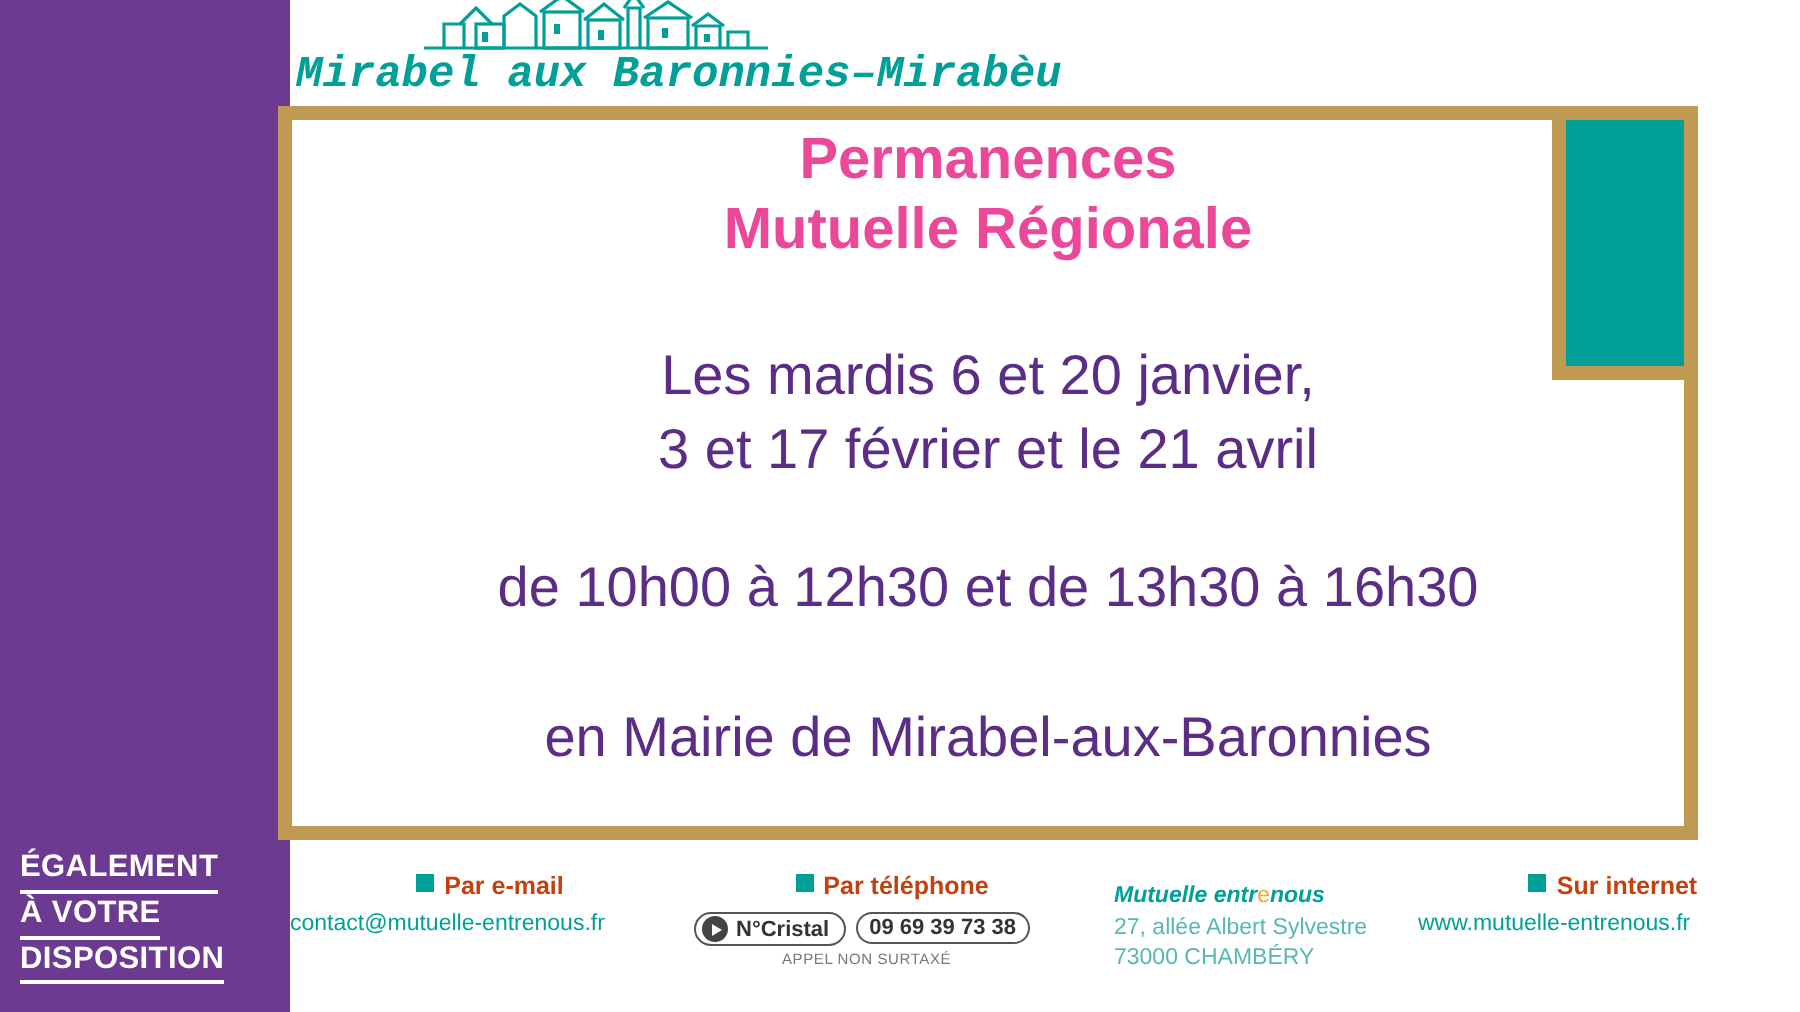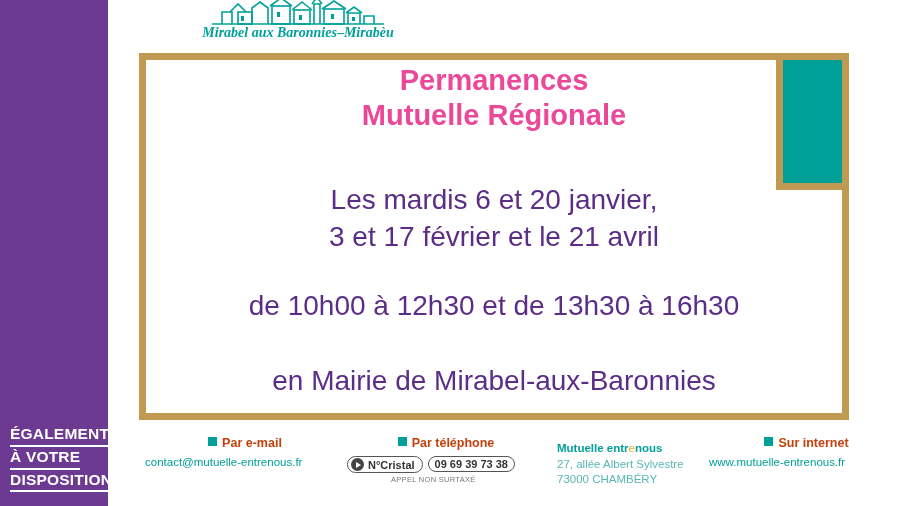--- a/index.html
+++ b/index.html
@@ -14,21 +14,21 @@
     position: relative;
     width: 900px; height: 506px;
     background: #ffffff;
     overflow: hidden;
   }
 
   
   .left-band {
     position: absolute;
     left: 0; top: 0;
-    width: 108px; height: 506px;
+    width: 145px; height: 506px;
     background: #6c3a91;
   }
   .left-band-text {
     position: absolute;
     left: 10px;
     top: 424px;
     width: 118px;
     color: #ffffff;
     font-weight: bold;
     font-size: 15.5px;
@@ -92,24 +92,24 @@
     color: #00a099;
   }
   .village-drawing {
     width: 180px;
     height: 34px;
     margin: 0 auto;
     position: relative;
   }
   .village-drawing svg { display: block; }
   .village-name {
-    font-family: Liberation Serif, serif;
+    font-family: Liberation Mono, monospace;
     font-style: italic;
     font-weight: bold;
-    font-size: 14px;
+    font-size: 22px;
     color: #00a099;
     margin-top: -1px;
     white-space: nowrap;
   }
 
   
   .main-text {
     position: absolute;
     left: 139px; top: 55px;
     width: 710px; height: 363px;
@@ -117,21 +117,21 @@
     text-align: center;
     padding-top: 8px;
   }
   .title-line {
     font-size: 29px;
     font-weight: bold;
     line-height: 1.22;
     color: #ec4899;
   }
   .block-dates {
-    margin-top: 48px;
+    margin-top: 36px;
     font-size: 28px;
     line-height: 1.32;
     color: #5b2d87;
   }
   .block-hours {
     margin-top: 32px;
     font-size: 28px;
     line-height: 1.32;
     color: #5b2d87;
   }
@@ -218,21 +218,21 @@
     white-space: nowrap;
   }
   .cristal-note {
     font-size: 7.5px;
     color: #777;
     letter-spacing: 0.3px;
     margin-top: 2px;
     margin-left: 44px;
     white-space: nowrap;
   }
-  .brand-en { color: #00a099; font-weight: bold; }
+  .brand-en { color: #00a099; font-weight: bold; font-style: italic; }
   .brand-e { color: #f0a830; }
   .url { color: #00a099; }
 </style>
 </head>
 <body>
 
 <div class="poster">
 
   <div class="left-band">
     <div class="left-band-text">

